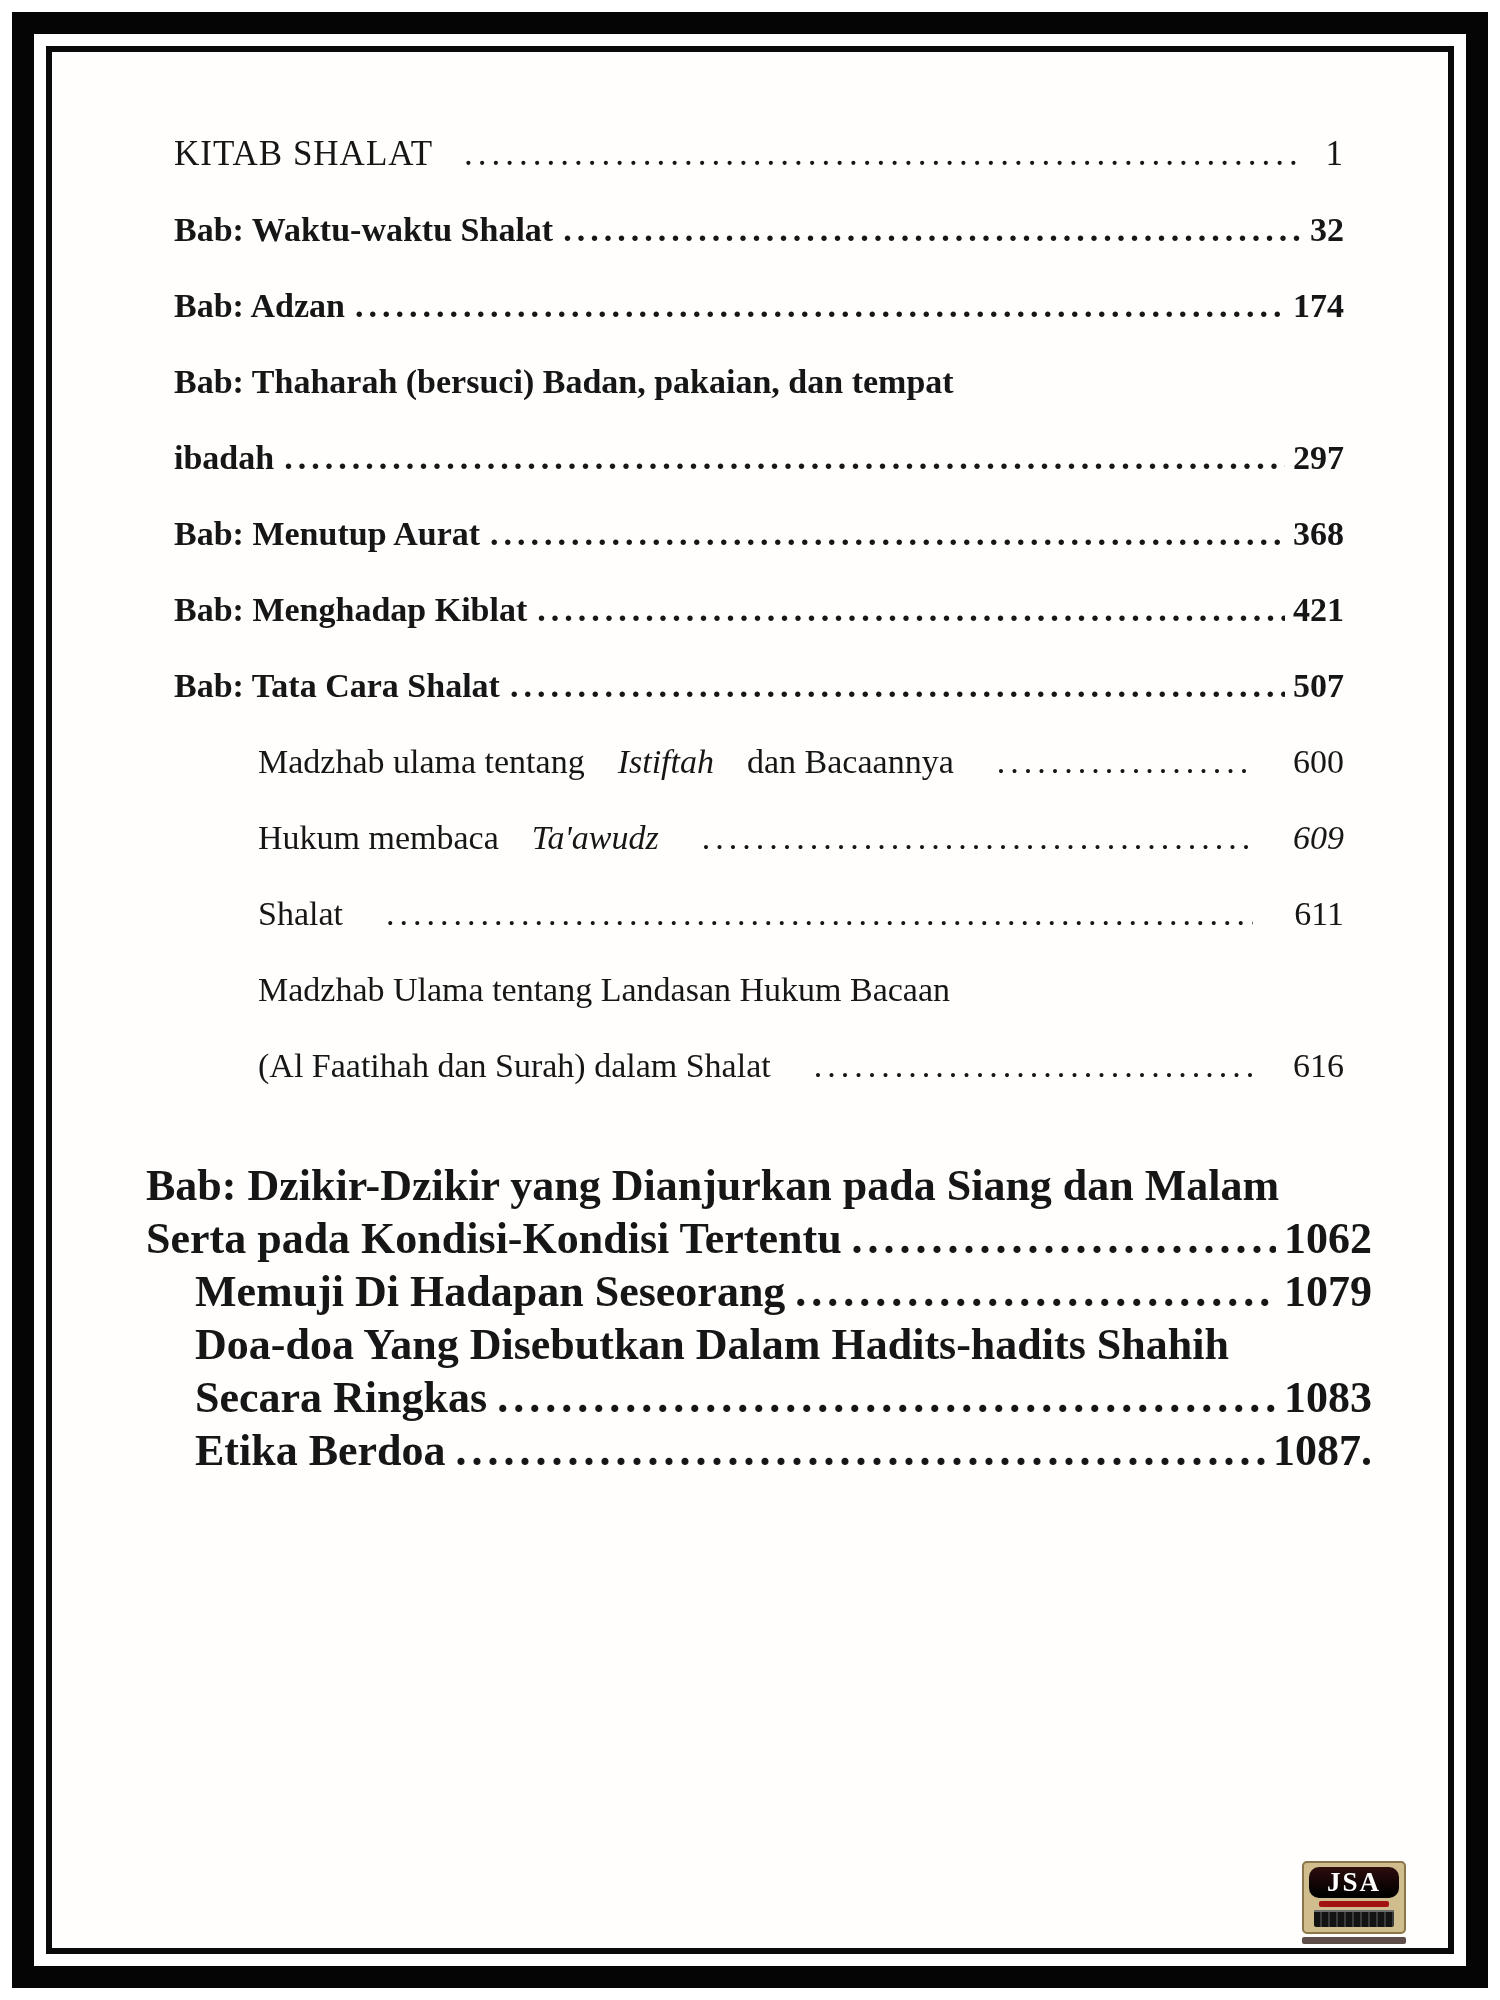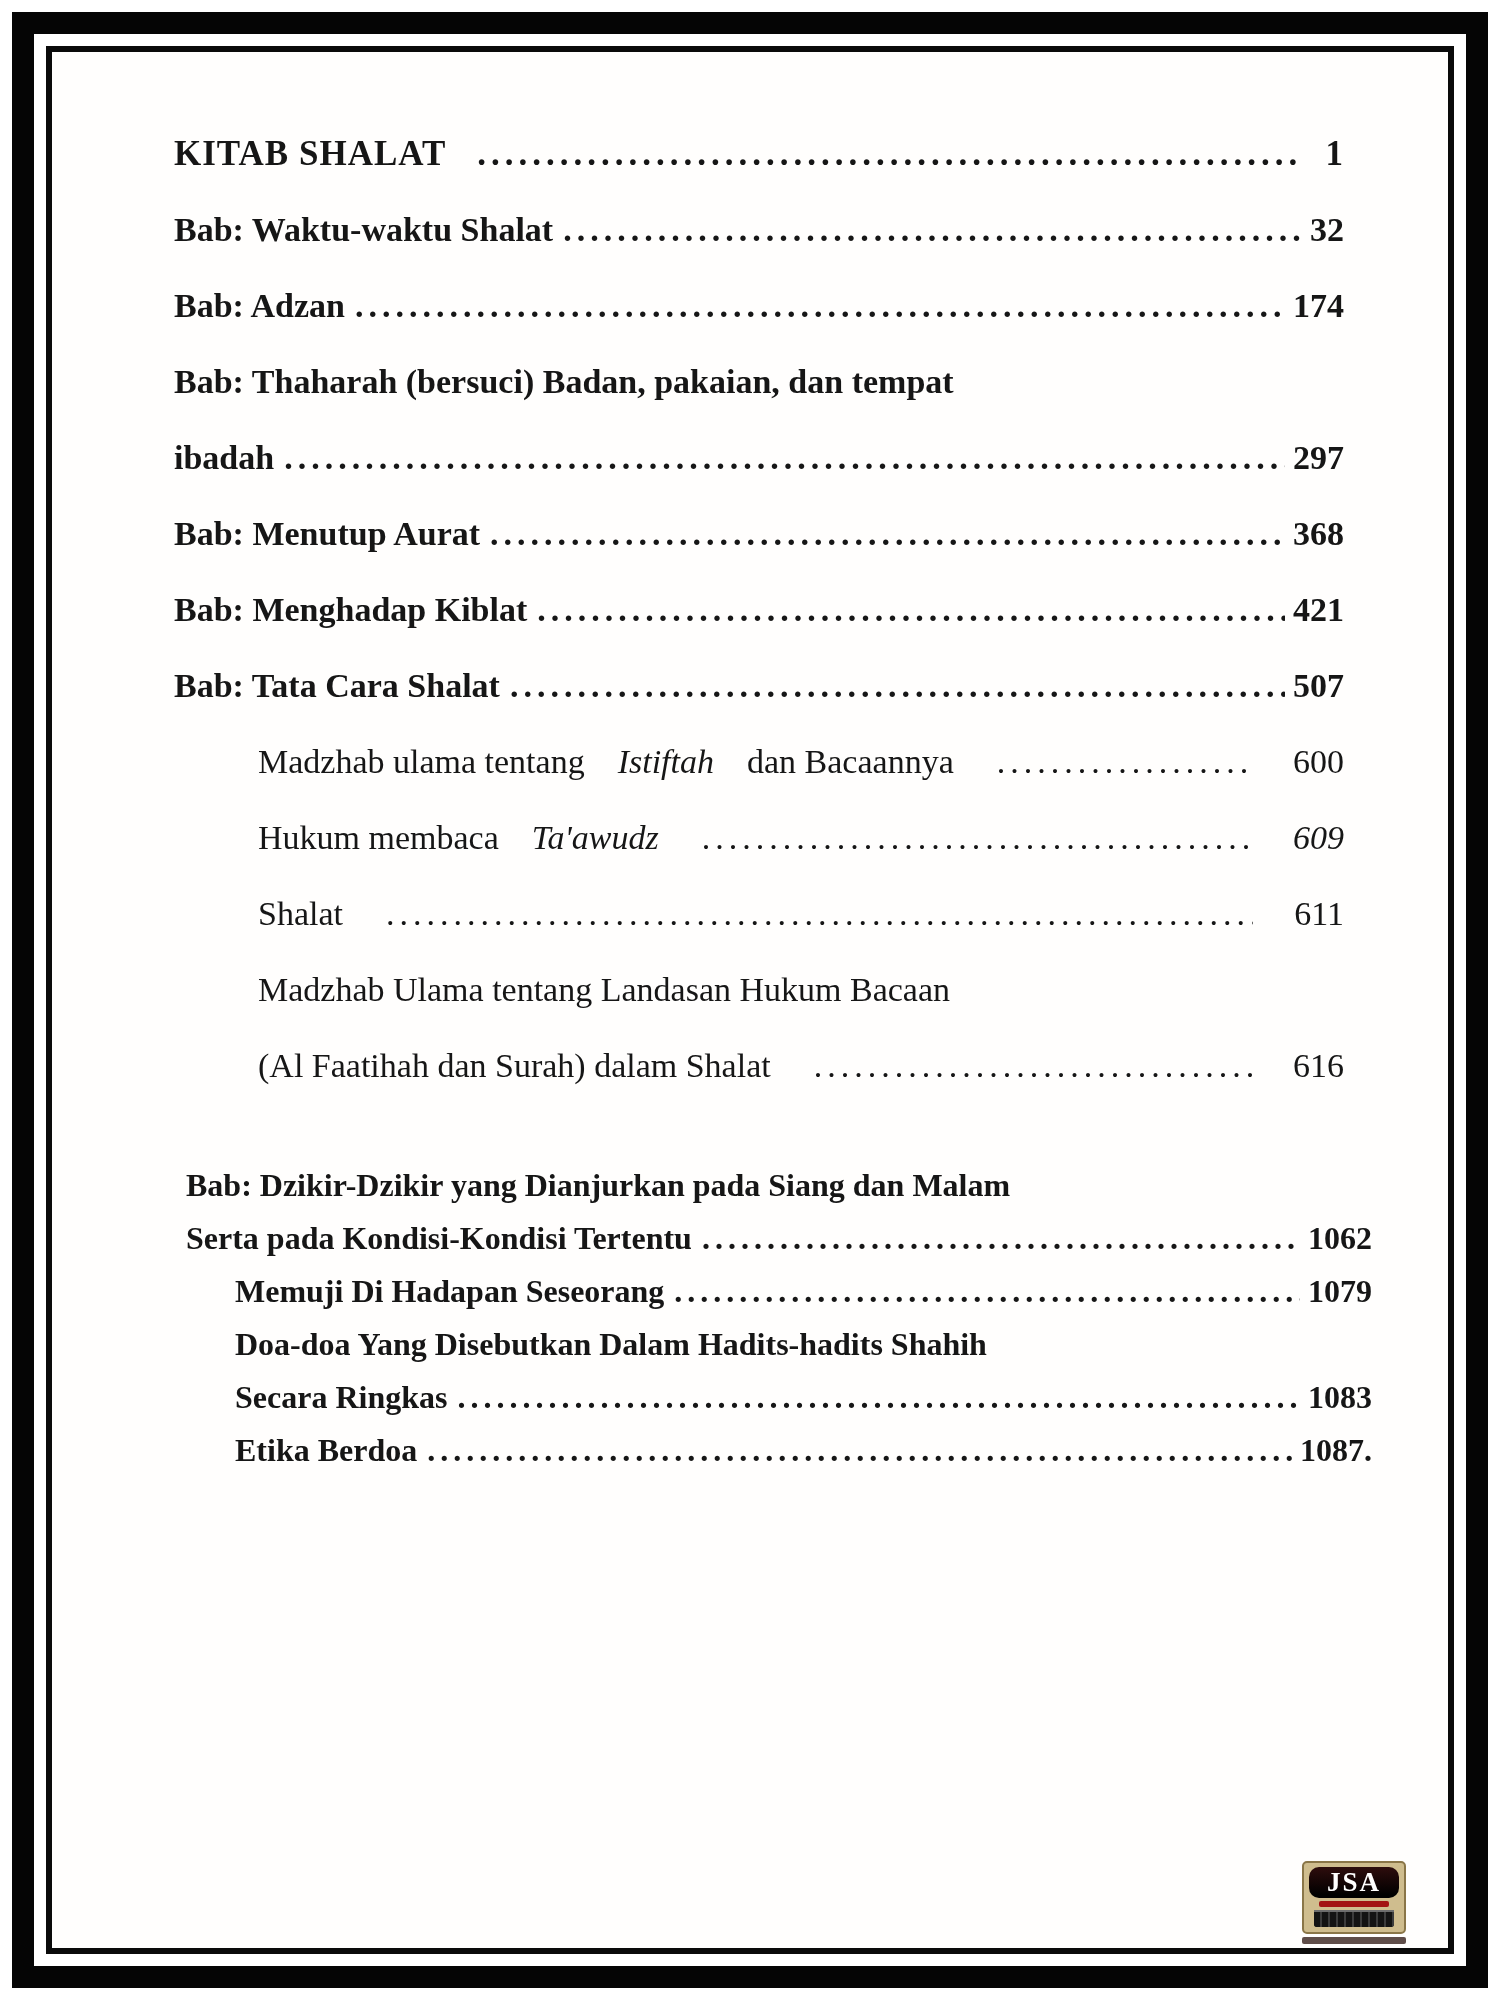--- a/index.html
+++ b/index.html
@@ -25,23 +25,23 @@
     padding: 64px 104px 0 122px;
   }
 
   
   .trow {
     display: flex;
     align-items: baseline;
     white-space: nowrap;
   }
   .s1 .trow { font-size: 34px; line-height: 76px; }
-  .s2 .trow { font-size: 32px; line-height: 53px; margin-left: 40px; }
-
-  .chapter { font-weight: 700; font-size: 35px !important; letter-spacing: 1px; gap: 21px; }
+  .s2 .trow { font-size: 44px; line-height: 53px; }
+
+  .chapter { font-weight: 400; font-size: 35px !important; letter-spacing: 1px; gap: 21px; }
   .bab     { font-weight: 700; }
   .sub     { font-weight: 400; padding-left: 84px; gap: 33px; }
   .sub2    { padding-left: 49px; }
   .s2 .trow { font-weight: 700; }
 
   .italic { font-style: italic; }
 
   .dots {
     flex: 1 1 auto;
     overflow: hidden;

